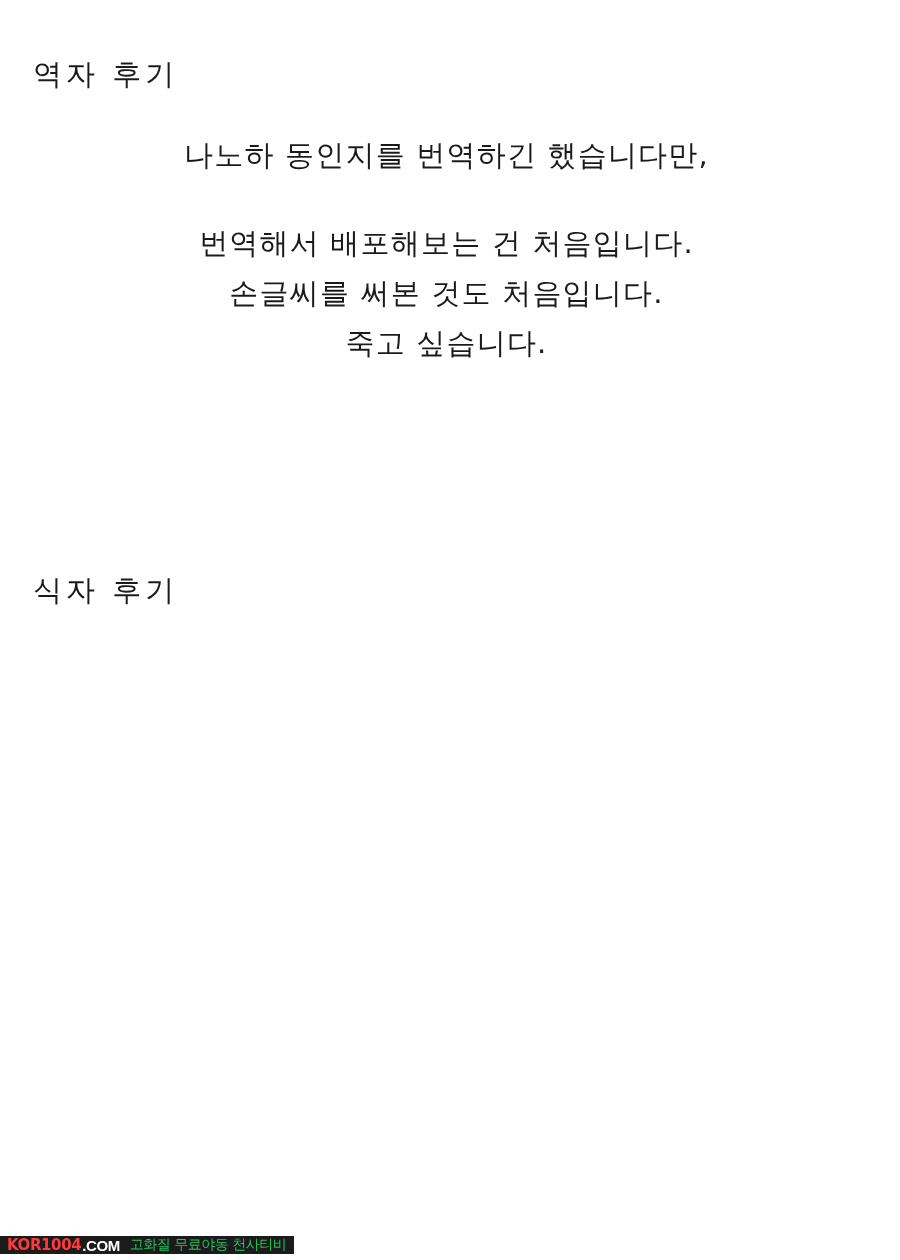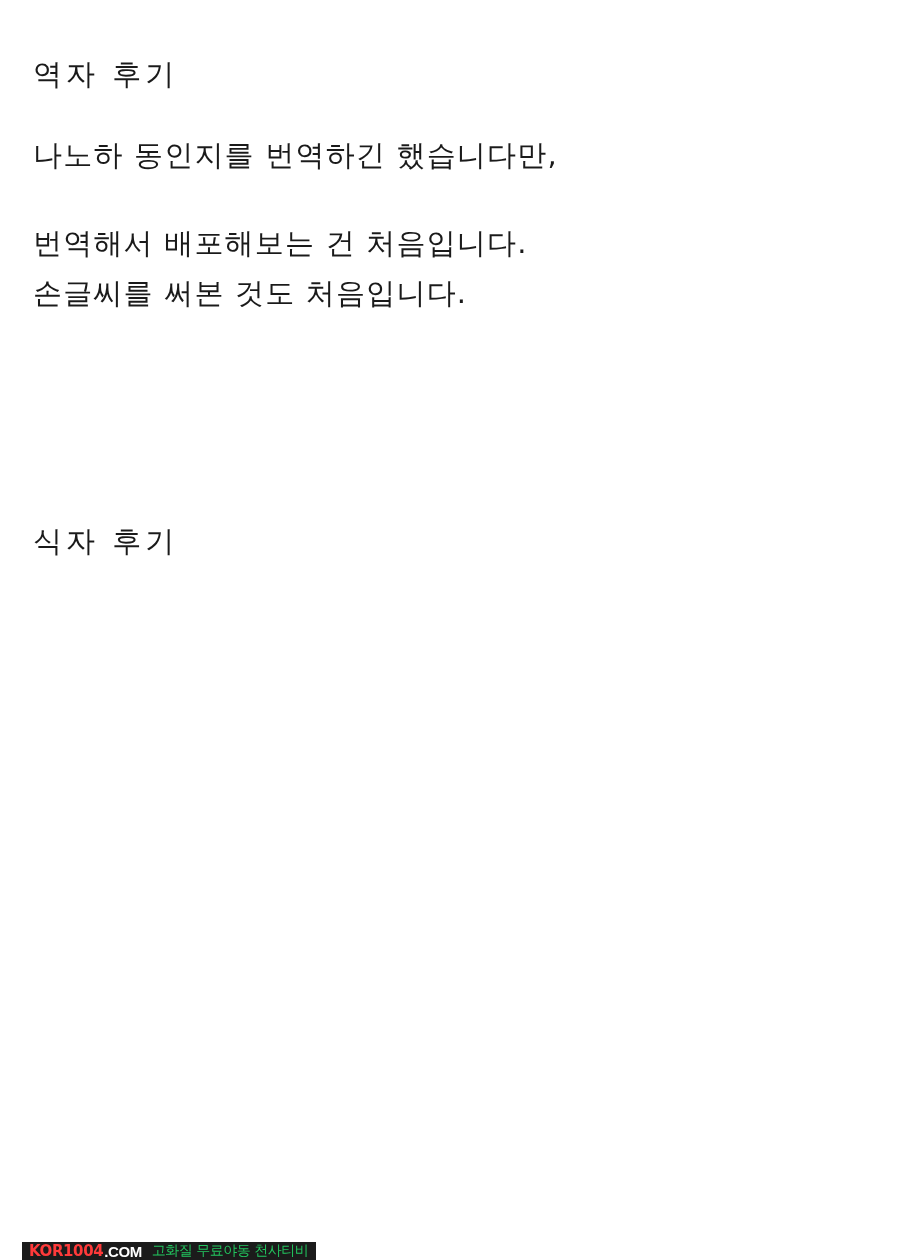--- a/index.html
+++ b/index.html
@@ -40,33 +40,33 @@
   }
   .para {
     margin: 0 0 38px 0;
   }
   .line {
     font-size: 29px;
     line-height: 1.72;
     color: #1a1a1a;
     letter-spacing: 1.2px;
     white-space: pre;
+    text-align: center;
   }
   .gap-large {
     height: 150px;
   }
   
   .watermark {
     position: absolute;
     left: 0;
     bottom: 0;
     height: 24px;
     display: flex;
-    align-items: flex-end;
-    padding-left: 22px;
+    align-items: flex-start;
   }
   .wm-main {
     background: #1b1b1b;
     display: flex;
     align-items: center;
     padding: 0 6px 0 7px;
   }
   .wm-kor {
     color: #ff3a3a;
     font-family: "DejaVu Sans", sans-serif;
@@ -102,20 +102,21 @@
     <div class="section">
       <div class="heading">역자 후기</div>
 
       <div class="para">
         <div class="line">나노하 동인지를 번역하긴 했습니다만,</div>
       </div>
 
       <div class="para">
         <div class="line">번역해서 배포해보는 건 처음입니다.</div>
         <div class="line">손글씨를 써본 것도 처음입니다.</div>
+        <div class="line">죽고 싶습니다.</div>
       </div>
     </div>
 
     <div class="gap-large"></div>
 
     <div class="section">
       <div class="heading">식자 후기</div>
 
     </div>
 

